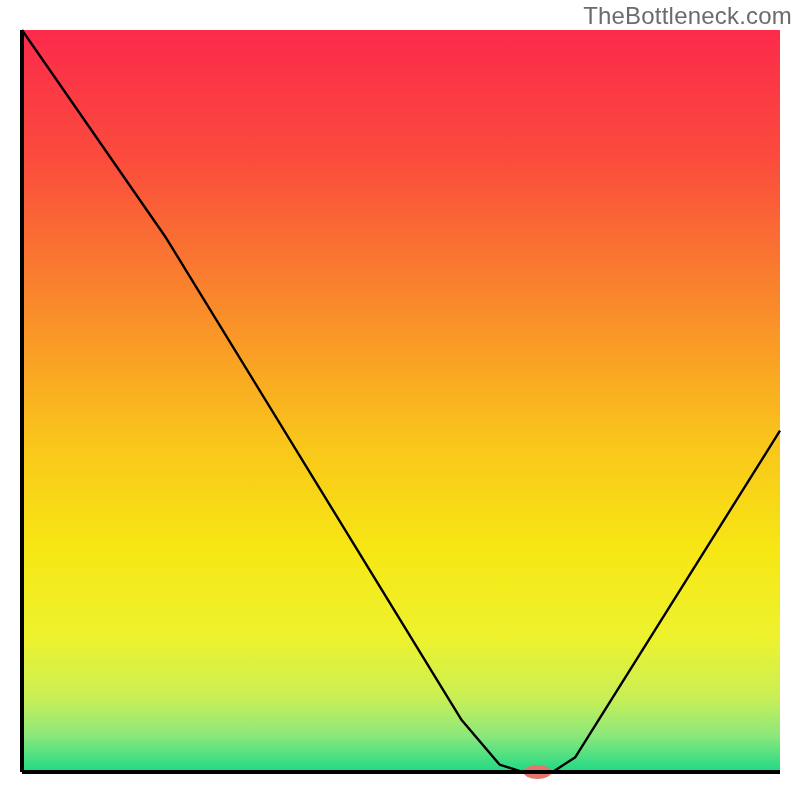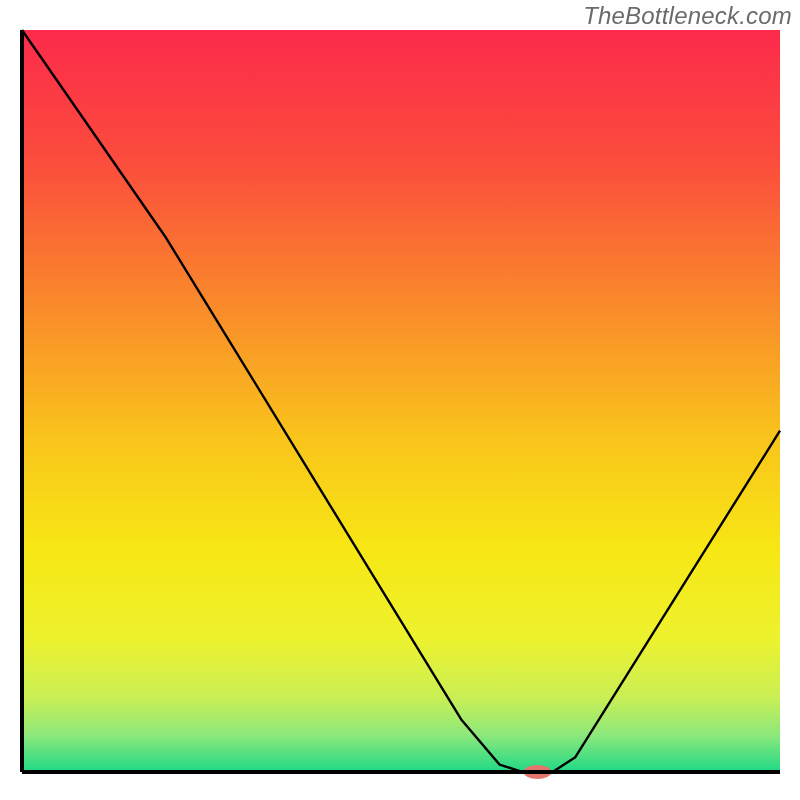--- a/index.html
+++ b/index.html
@@ -7,21 +7,20 @@
     padding: 0;
     width: 800px;
     height: 800px;
     background: #ffffff;
     font-family: Arial, Helvetica, sans-serif;
   }
   .container {
     position: relative;
     width: 800px;
     height: 696px;
-    font-style: italic;
   }
   .watermark {
     position: absolute;
     top: 2px;
     right: 8px;
     color: #6b6b6b;
     font-size: 24px;
     font-weight: 400;
     letter-spacing: 0.2px;
     z-index: 10;

